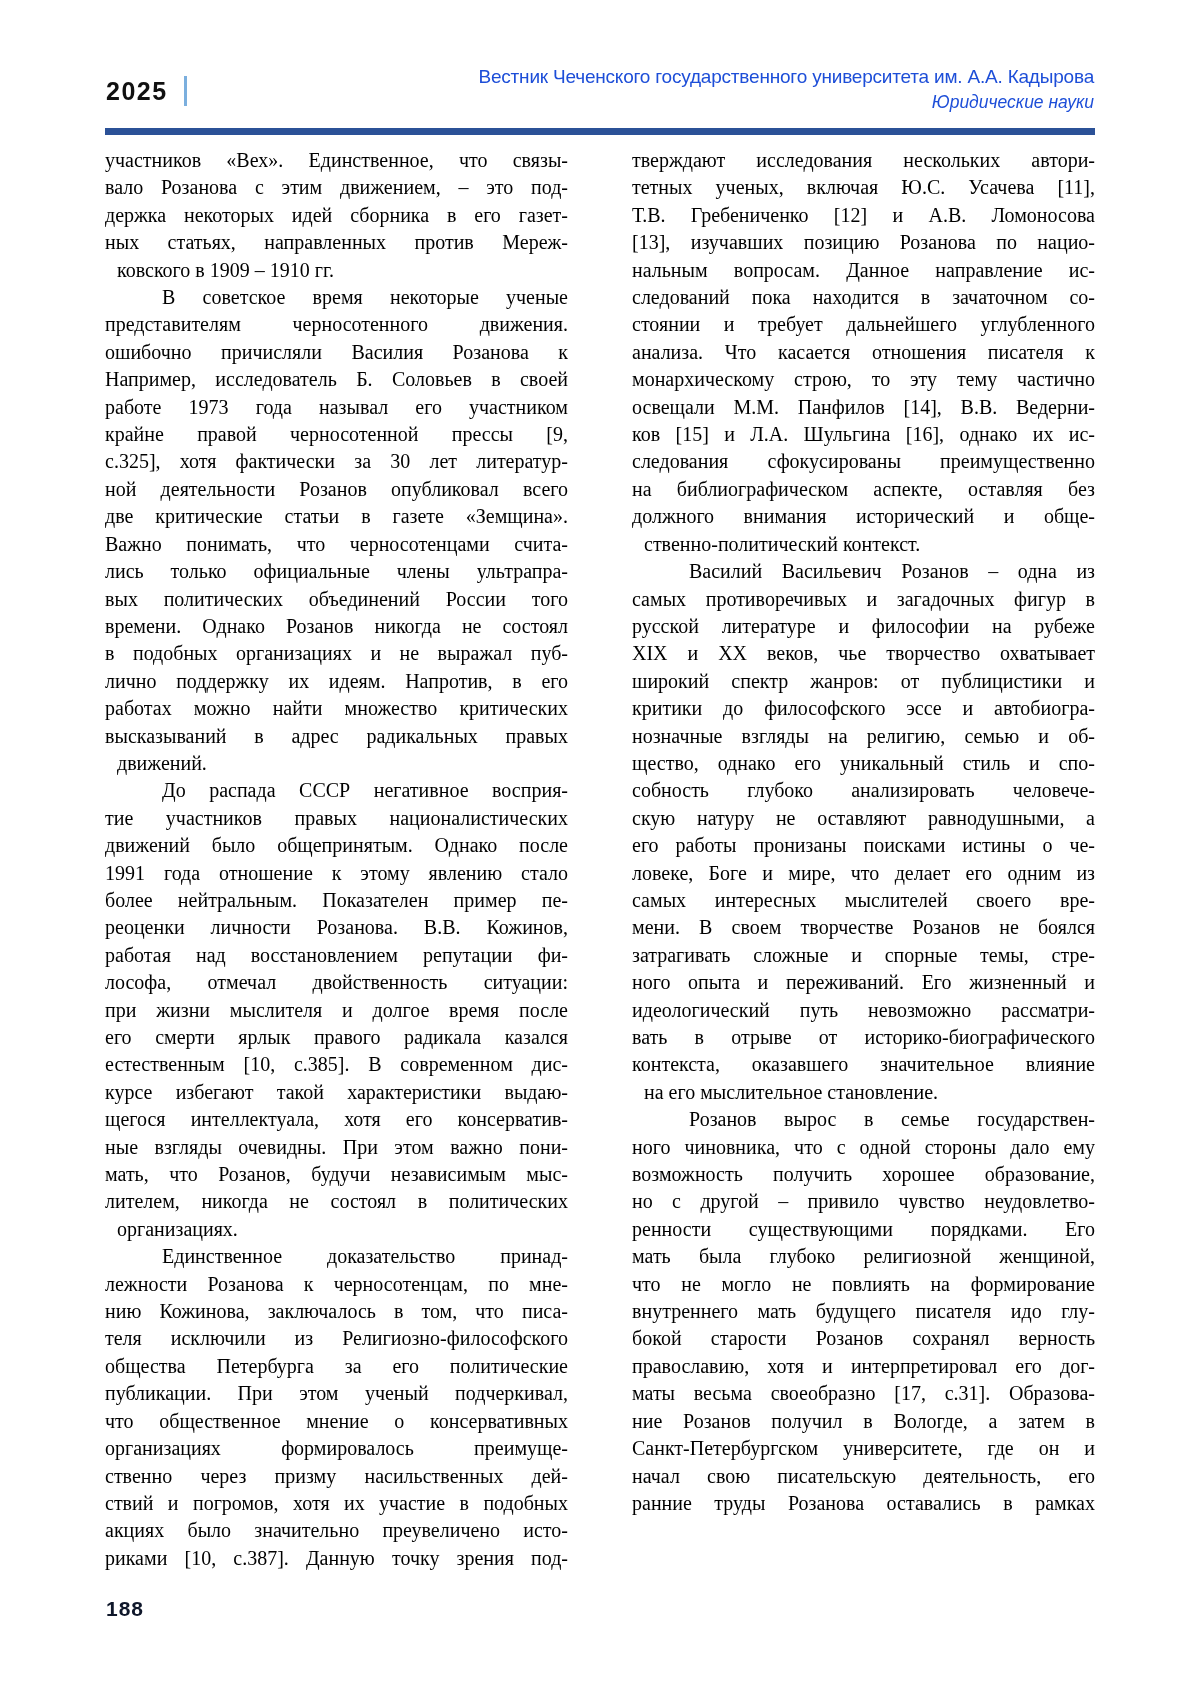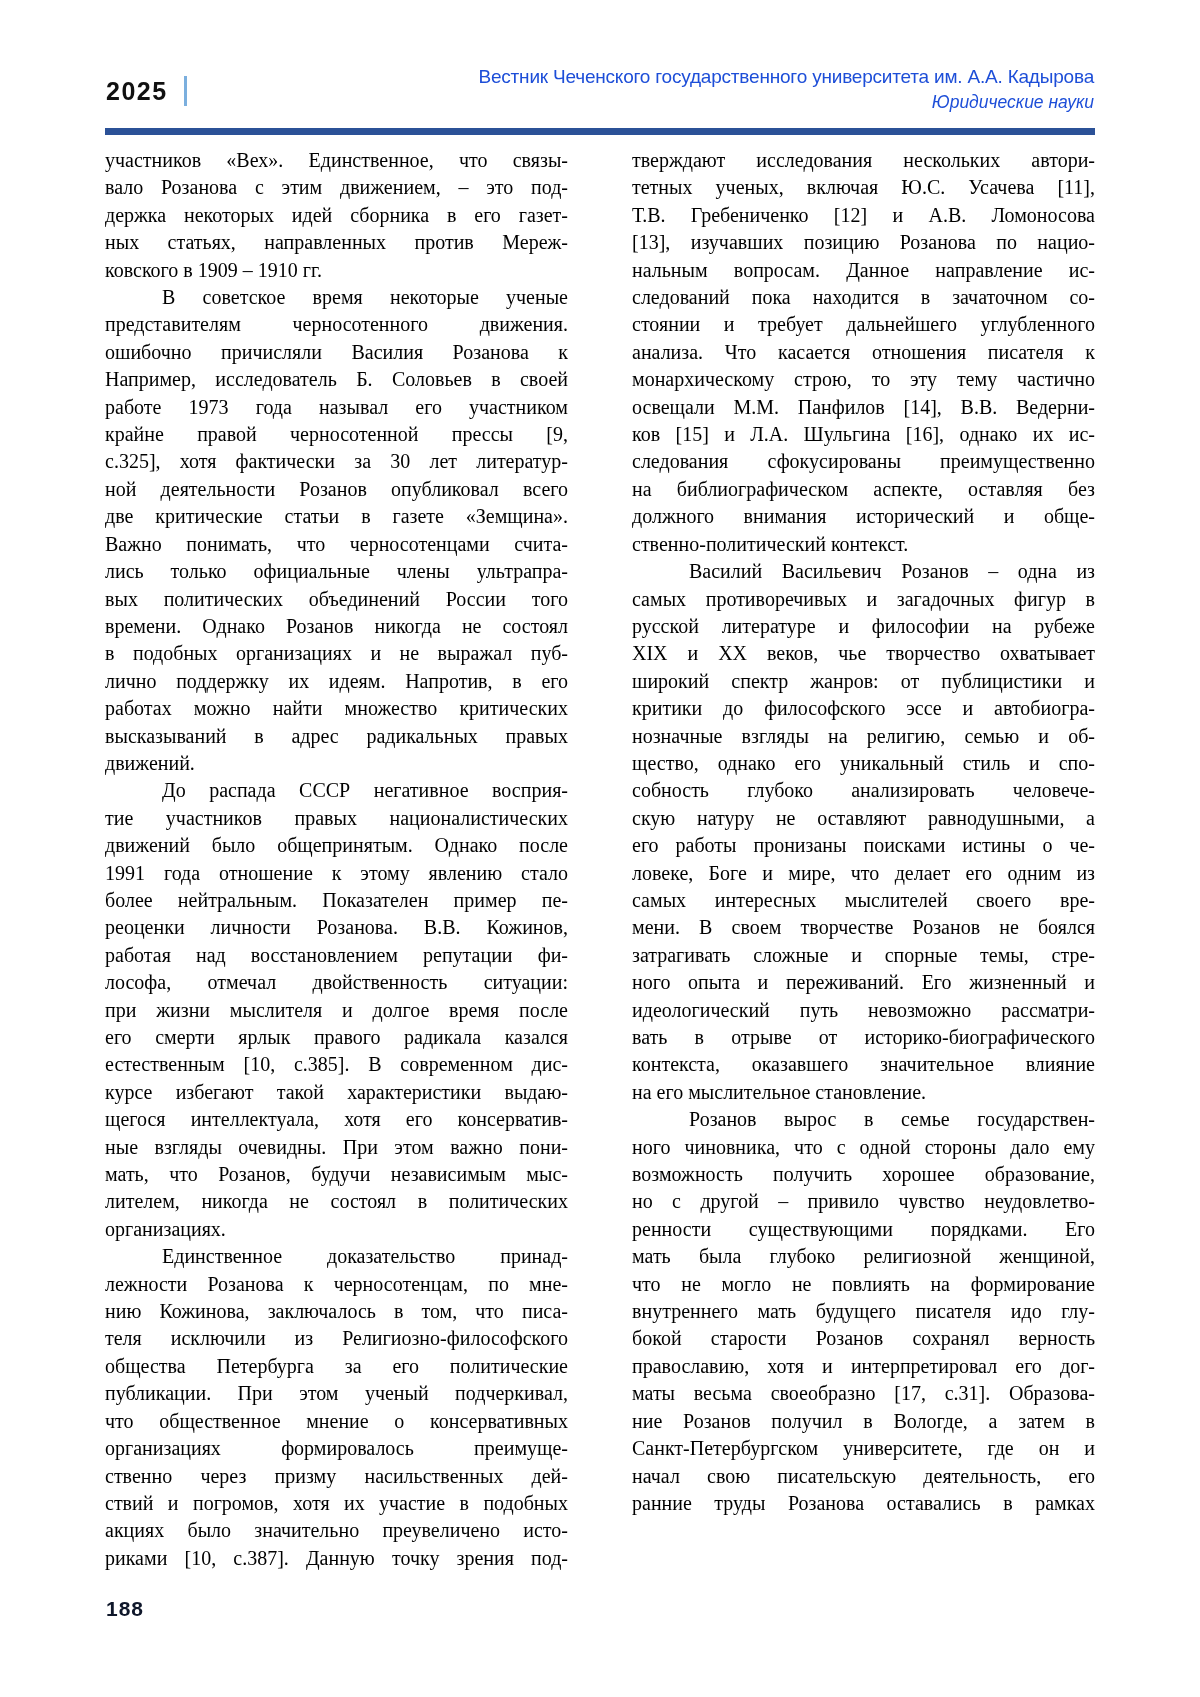--- a/index.html
+++ b/index.html
@@ -36,21 +36,21 @@
     position:absolute; left:105px; top:147px;
     width:990px;
     display:flex; gap:64px;
   }
   .col {
     width:463px;
     font-size:20px;
     line-height:27.4px;
   }
   .line { text-align:justify; text-align-last:justify; }
-  .line.end { text-align-last:left; }
+  .line.end { text-align-last:left;margin-left:12px; }
   .line.indent { text-indent:57px; }
   .pagenum {
     position:absolute; left:106px; top:1597px;
     font-family:"Liberation Sans", sans-serif;
     font-weight:bold; font-size:21px; letter-spacing:1px; color:#0f172a;
   }
 </style>
 </head>
 <body>
 

